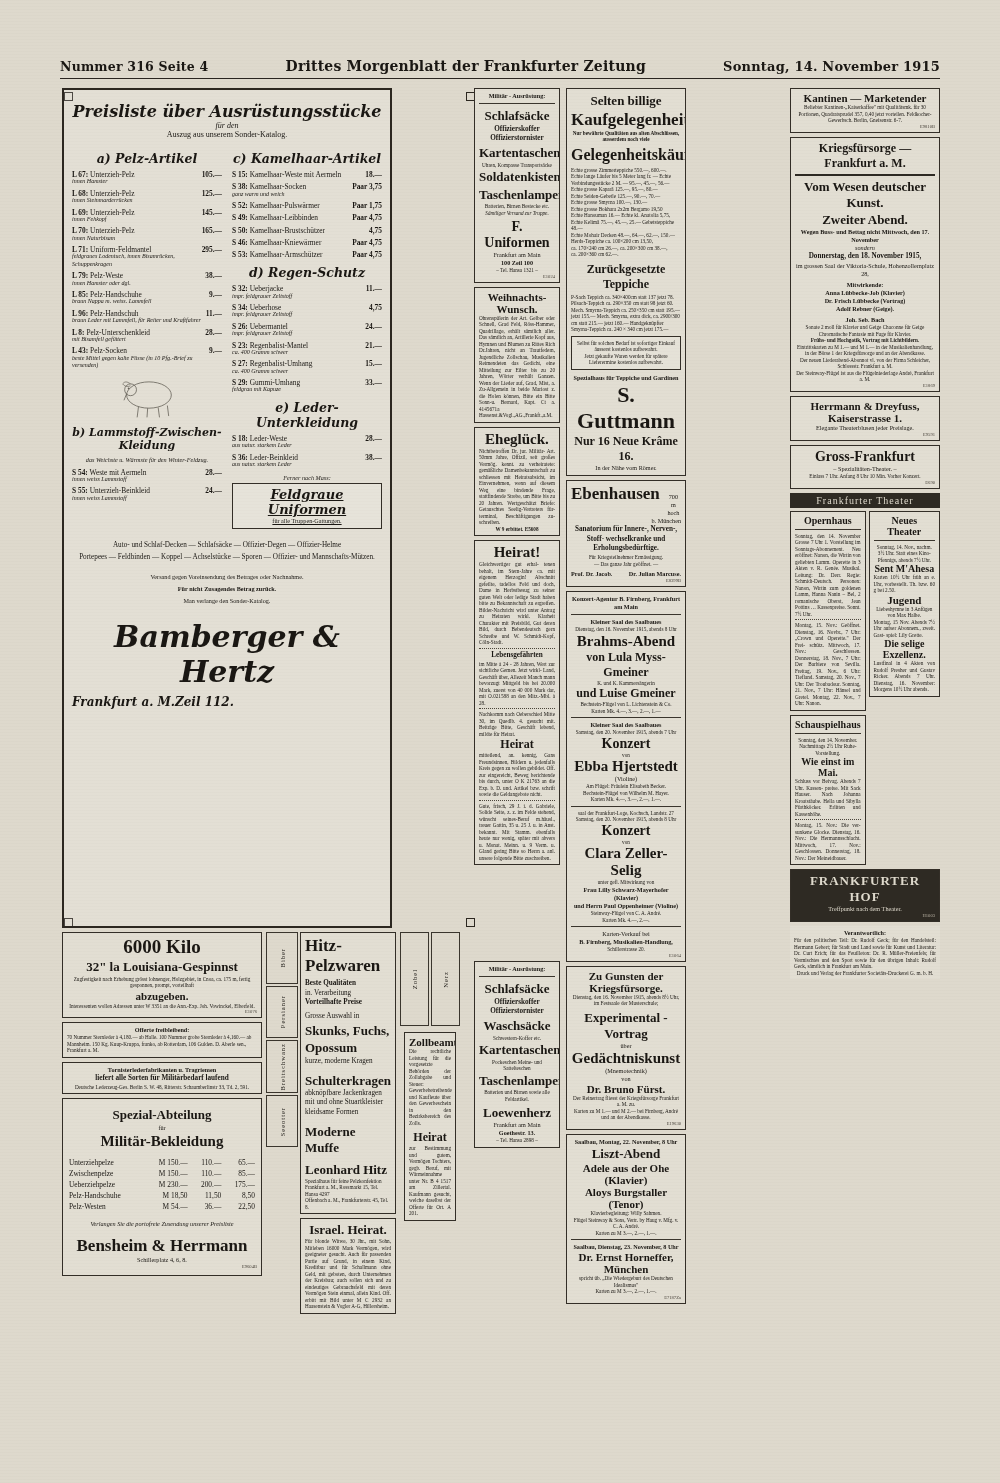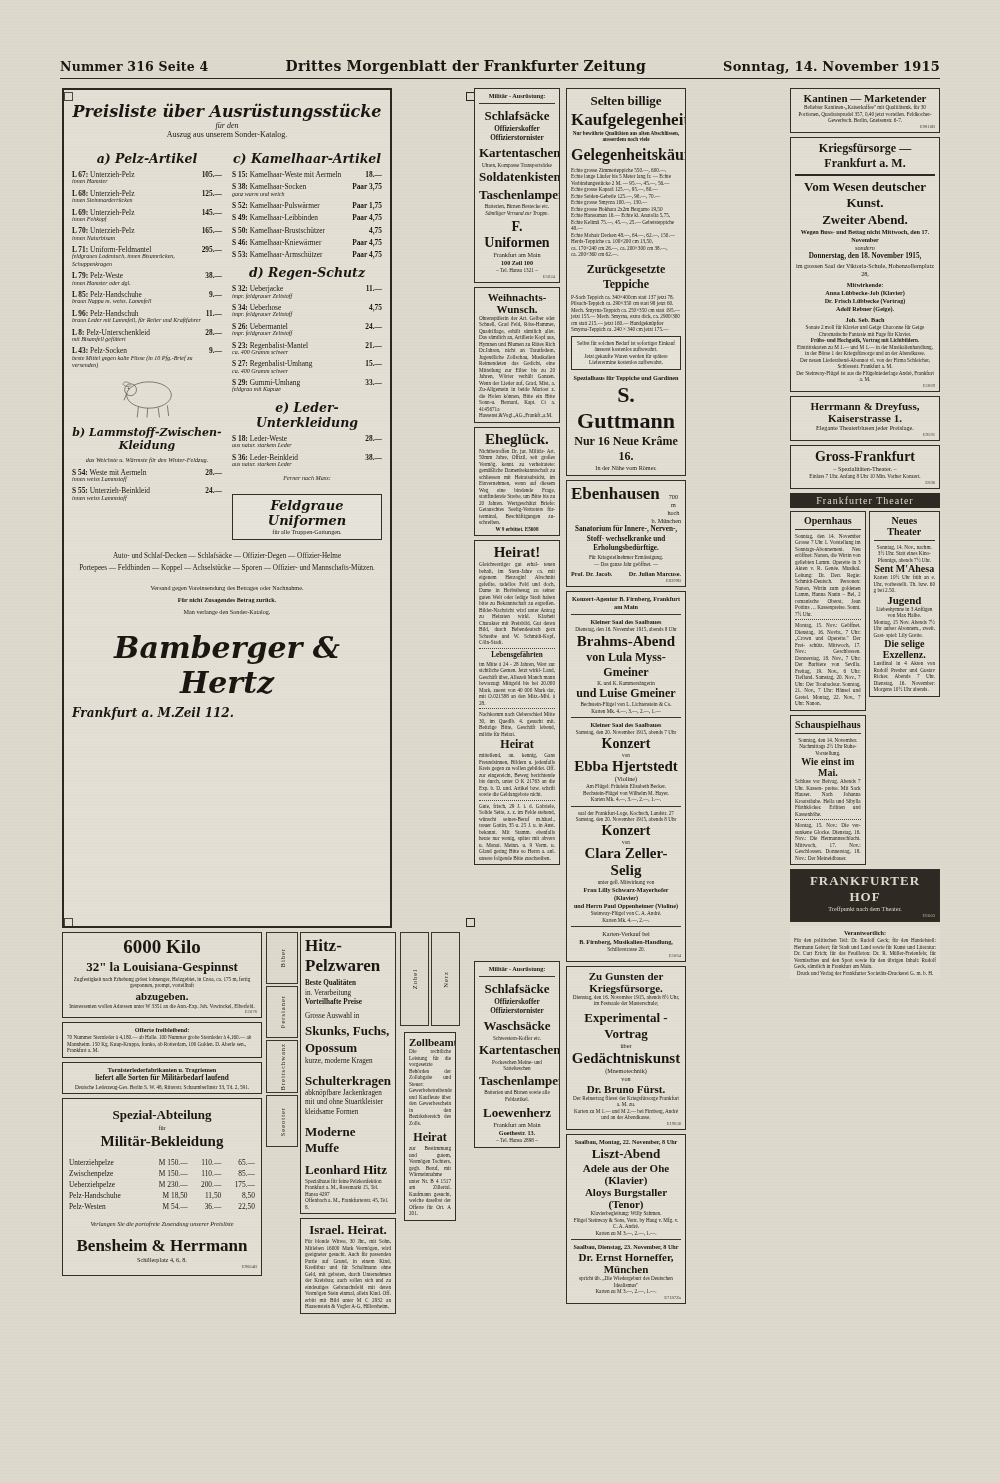--- a/index.html
+++ b/index.html
@@ -251,21 +251,21 @@
         <div class="itemrow">
             <span class="nm"><b>S 18:</b> <span>Leder-Weste</span><div class="itemsub">aus natur. starkem Leder</div></span>
             <span class="pr">28.—</span>
           </div>
         <div class="itemrow">
             <span class="nm"><b>S 36:</b> <span>Leder-Beinkleid</span><div class="itemsub">aus natur. starkem Leder</div></span>
             <span class="pr">38.—</span>
           </div>
 
         <div class="xs ctr i" style="margin-top:6px;">Ferner nach Mass:</div>
-        <div class="box ctr" style="margin-top:12px;">
+        <div class="box ctr" style="margin-top:1px;text-decoration:underline;">
           <div class="script" style="font-size:13px;">Feldgraue Uniformen</div>
           <div class="xs">für alle Truppen-Gattungen.</div>
         </div>
       </div>
     </div>
 
     <div class="sm ctr" style="margin-top:8px;">Auto- und Schlaf-Decken — Schlafsäcke — Offizier-Degen — Offizier-Helme</div>
     <div class="sm ctr" style="margin-top:2px;">Portepees — Feldbinden — Koppel — Achselstücke — Sporen — Offizier- und Mannschafts-Mützen.</div>
 
     <div class="xs ctr" style="margin-top:10px;">Versand gegen Voreinsendung des Betrages oder Nachnahme.</div>

